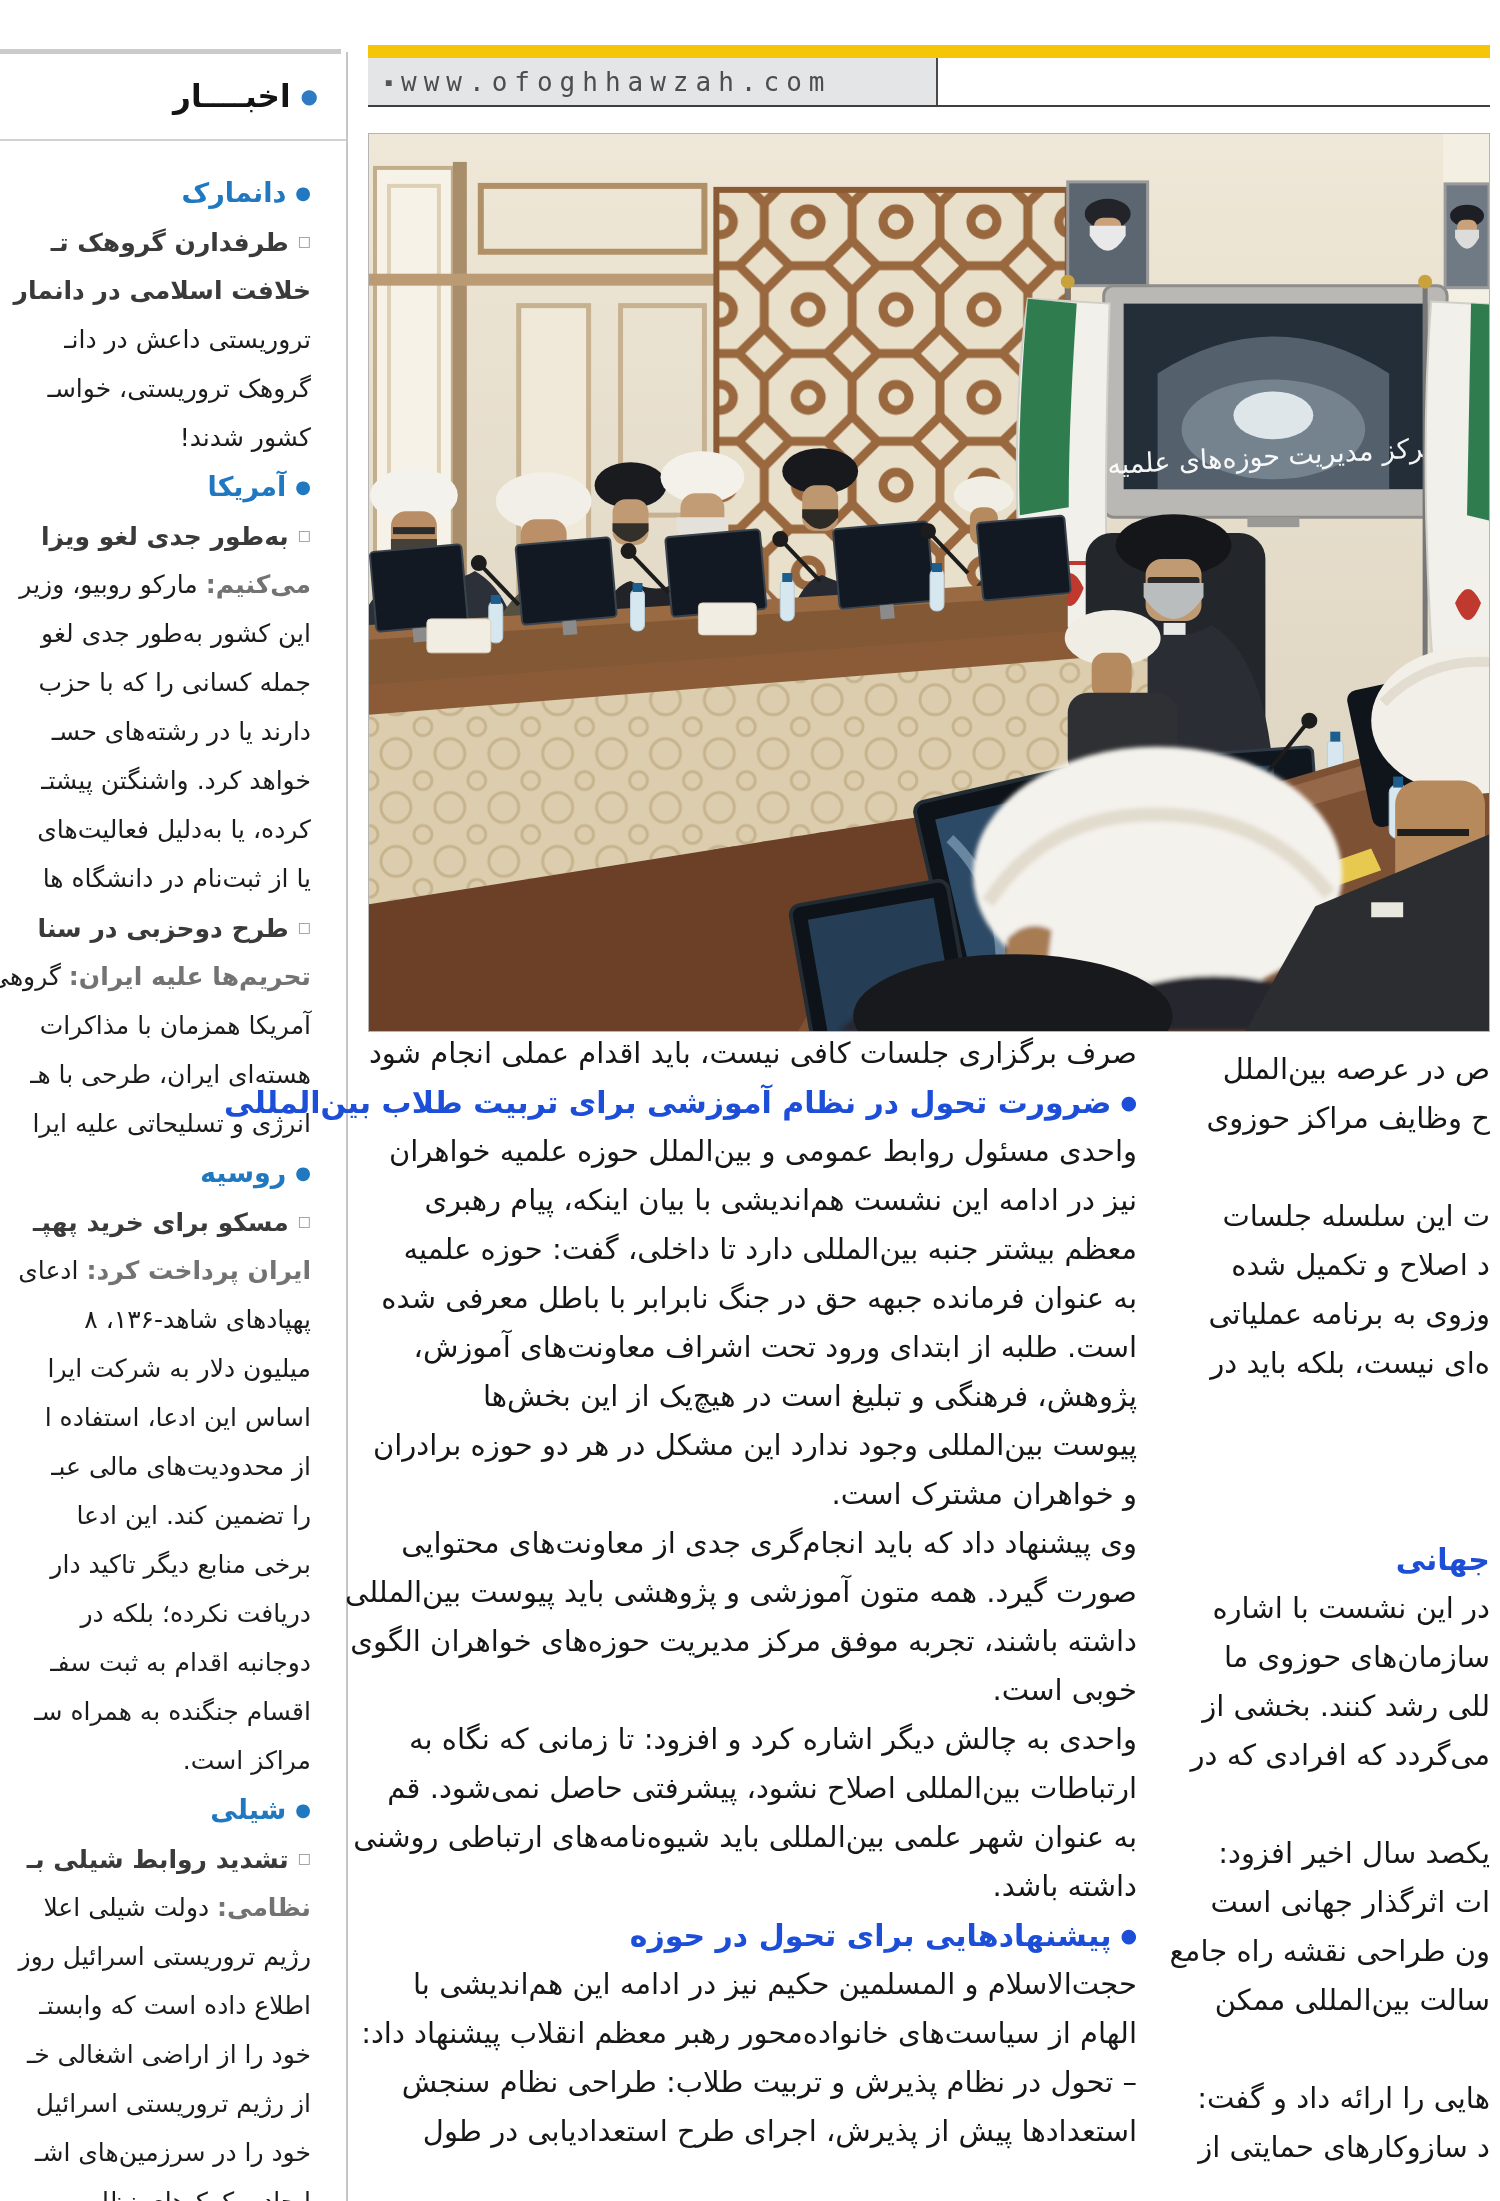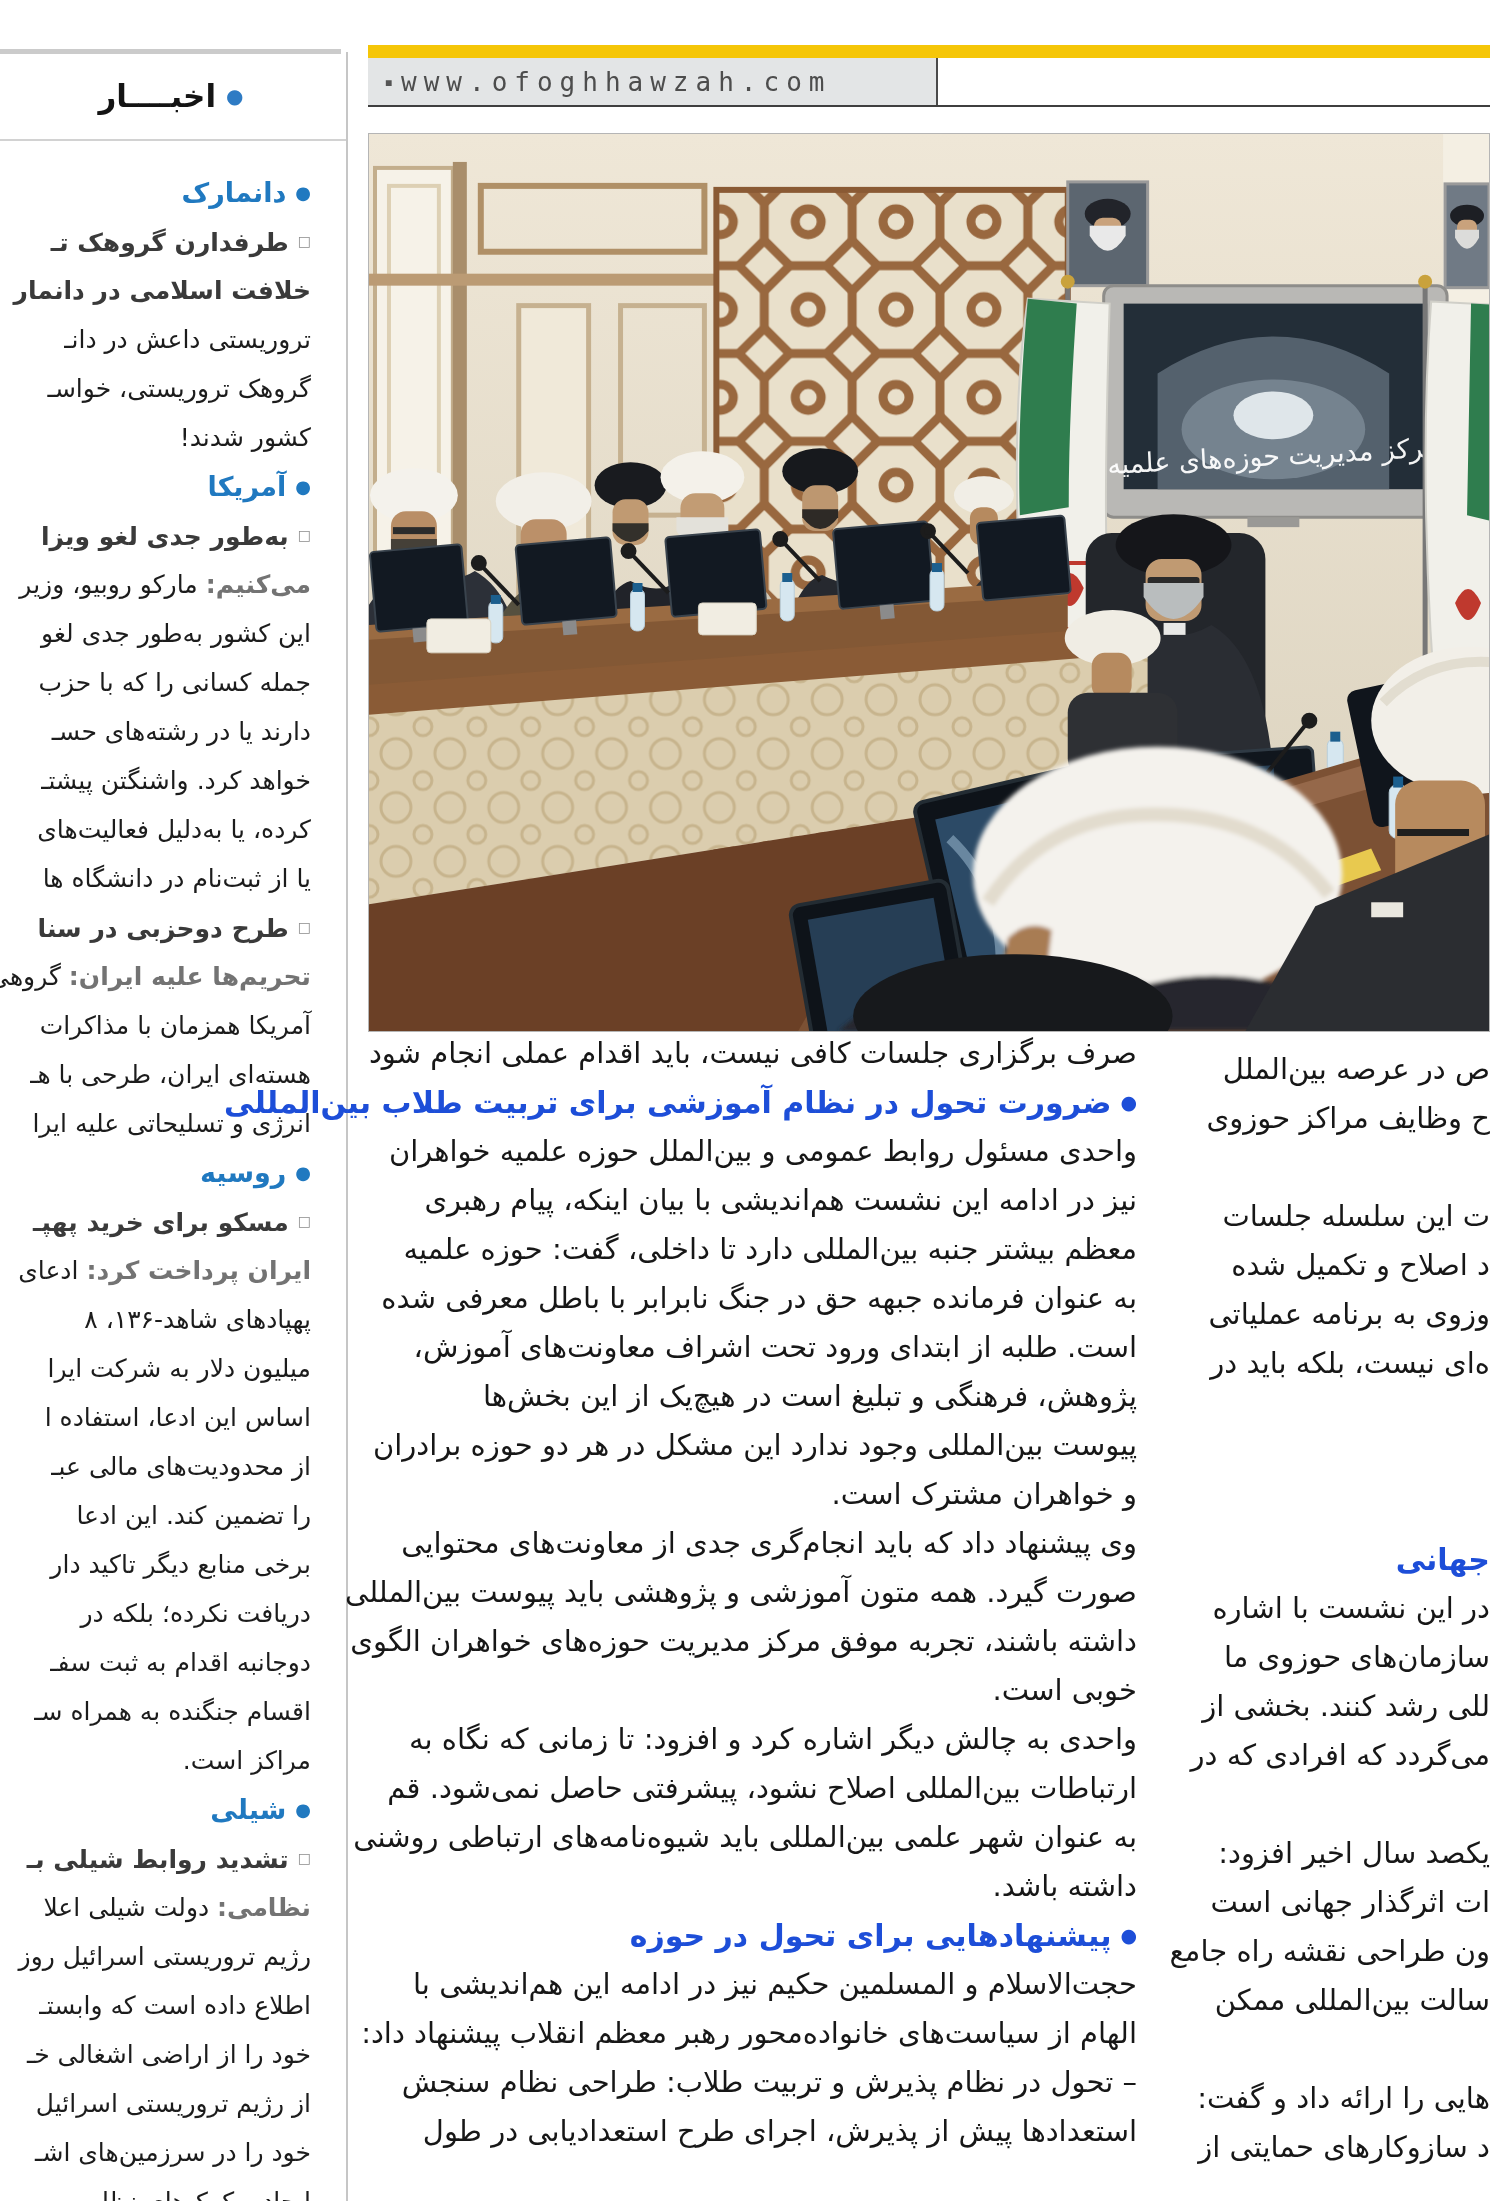--- a/index.html
+++ b/index.html
@@ -1,20 +1,20 @@
 <!DOCTYPE html>
 <html lang="fa"><head>
 <meta charset="utf-8">
 <style>
   html,body{margin:0;padding:0;background:#fff;}
   .page{position:relative;width:1500px;height:2201px;background:#ffffff;overflow:hidden;
         font-family:"DejaVu Sans",sans-serif;}
   
   .topline{position:absolute;left:0;top:49px;width:341px;height:5px;background:#cbcbcb;}
-  .news-head{position:absolute;left:12px;top:78px;width:318px;direction:rtl;text-align:center;
+  .news-head{position:absolute;left:0;top:78px;width:318px;direction:rtl;text-align:right;
              font-weight:bold;font-size:31px;color:#141414;white-space:nowrap;}
   .news-head .dot{color:#2e7bc4;font-size:20px;margin-inline-end:10px;vertical-align:4px;}
   .news-underline{position:absolute;left:0;top:139px;width:347px;height:2px;background:#d2d2d2;}
   .vrule{position:absolute;left:346px;top:52px;width:2px;height:2149px;background:#c6c6c6;}
   .yellow-bar{position:absolute;left:368px;top:45px;width:1122px;height:13px;background:#f5c608;}
   .url-bar{position:absolute;left:368px;top:58px;width:570px;height:47px;background:#e3e5e6;
            border-right:2px solid #4a4a4a;display:flex;align-items:center;box-sizing:border-box;
            padding-left:16px;font-family:"DejaVu Sans Mono",monospace;font-size:26px;
            letter-spacing:7px;color:#4d4d4d;white-space:nowrap;}
   .url-bar .url-bullet{font-size:15px;letter-spacing:0;margin-right:8px;color:#555;}

